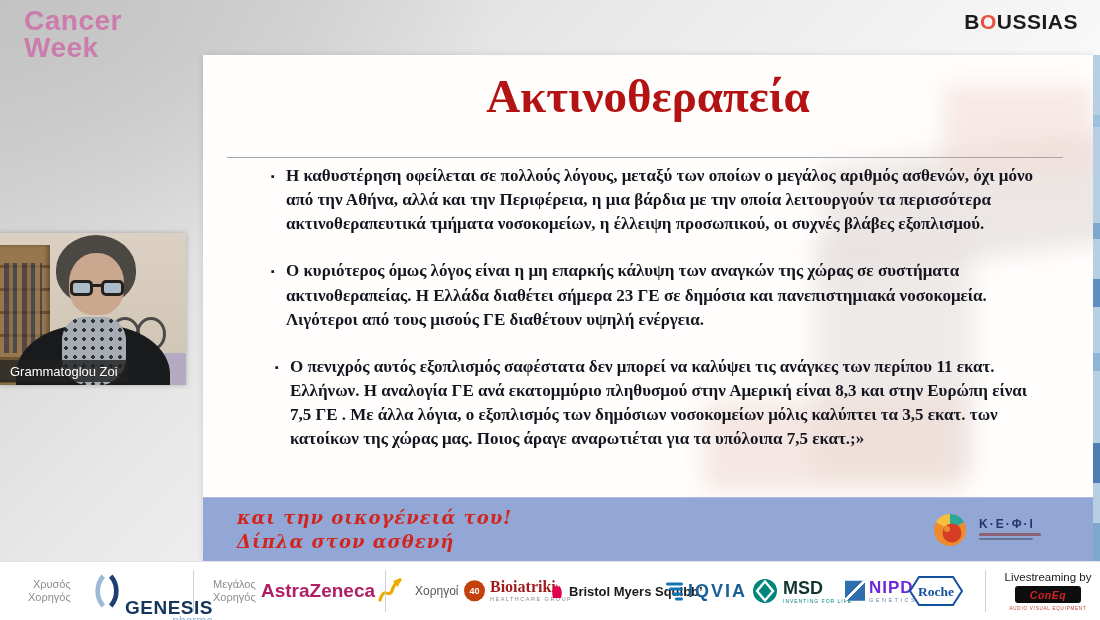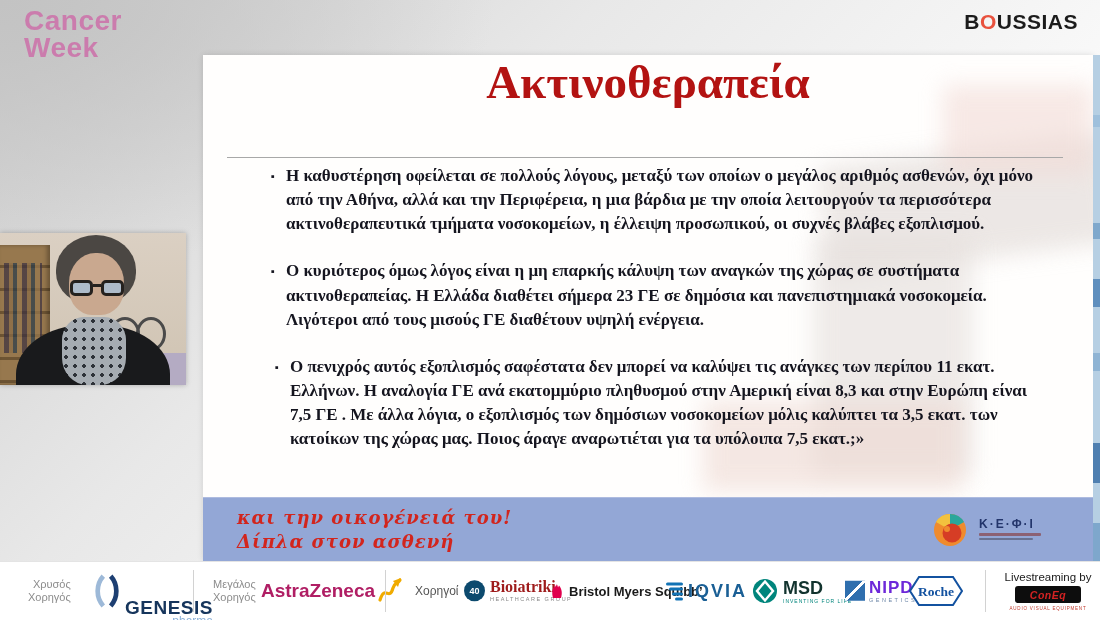--- a/index.html
+++ b/index.html
@@ -18,21 +18,21 @@
 
   
   .slide { position:absolute; left:203px; top:55px; width:890px; height:506px;
            background:#fffefd; box-shadow:0 0 6px rgba(0,0,0,0.12); overflow:hidden; }
   .slide-art { position:absolute; background:#e6e0dd; filter:blur(11px); z-index:0; }
   .art1 { right:-20px; top:95px; width:290px; height:110px; opacity:.75; transform:rotate(-7deg); }
   .art2 { right:120px; top:180px; width:160px; height:240px; opacity:.65; }
   .art3 { right:0; top:30px; width:150px; height:90px; background:#f2dbd6; opacity:.6; }
   .art4 { right:130px; bottom:70px; width:260px; height:90px; background:#eed9d2; opacity:.6; }
 
-  .slide-title { position:relative; z-index:1; text-align:center; 
+  .slide-title { position:relative; z-index:1; text-align:center; padding-top:14px;
                  font-family:"Liberation Serif", serif; font-weight:700;
                  font-size:47px; color:#b31312; }
   .title-rule { position:absolute; z-index:1; top:102px; left:24px; right:30px; height:1px;
                 background:#a8a8a8; }
 
   .bullets { position:absolute; z-index:1; top:109px; left:68px; right:52px;
              font-family:"Liberation Serif", serif; font-weight:700; font-size:17px;
              line-height:1.42; color:#15151f; }
   .bullet { display:flex; }
   .bullet + .bullet { margin-top:23px; }
@@ -105,21 +105,21 @@
   .genesis-text { line-height:0.9;margin-top:44px; }
   .genesis-name { font-size:19px; font-weight:800; color:#16355c; letter-spacing:0.5px; }
   .genesis-sub { font-size:12px; color:#8fb3d9; text-align:right; }
 
   .az { left:261px; gap:2px; }
   .az-name { font-size:19px; font-weight:700; color:#b01e64; }
 
   .sponsors-label { left:415px; font-size:12px; color:#555; }
 
   .bio { left:464px; gap:5px; }
-  .bio-badge { width:21px; height:21px; border-radius:50%; background:#0c4a6e; color:#fff;
+  .bio-badge { width:21px; height:21px; border-radius:50%; background:#c2410c; color:#fff;
                font-size:9px; font-weight:700; display:flex; align-items:center; justify-content:center; }
   .bio-text { line-height:1; }
   .bio-name { font-family:"Liberation Serif", serif; font-size:16px; font-weight:700; color:#9e1b1b; }
   .bio-sub { font-size:5.5px; letter-spacing:1.5px; color:#888; margin-top:2px; }
 
   .bms { left:551px; gap:5px; }
   .bms-name { font-size:13px; font-weight:600; color:#1a1a1a; }
 
   .iqvia { left:666px; gap:5px; }
   .iqvia-bars { display:flex; flex-direction:column; align-items:flex-end; gap:2px; }
@@ -223,20 +223,21 @@
   <div class="blanket"></div>
   <div class="hair"></div>
   <div class="face"></div>
   <div class="glasses">
     <i class="lens-l"></i>
       <i class="lens-r"></i>
       <span class="bridge"></span>
   </div>
   <div class="body-shape"></div>
   <div class="scarf"></div>
+  <div class="nametag">Grammatoglou Zoi</div>
 </div>
 
 <div class="footer">
 
   <div class="fitem flabel" style="left:28px;">
     <div><span>Χρυσός</span><br>
          <span>Χορηγός</span></div>
   </div>
 
   <div class="fitem genesis">

